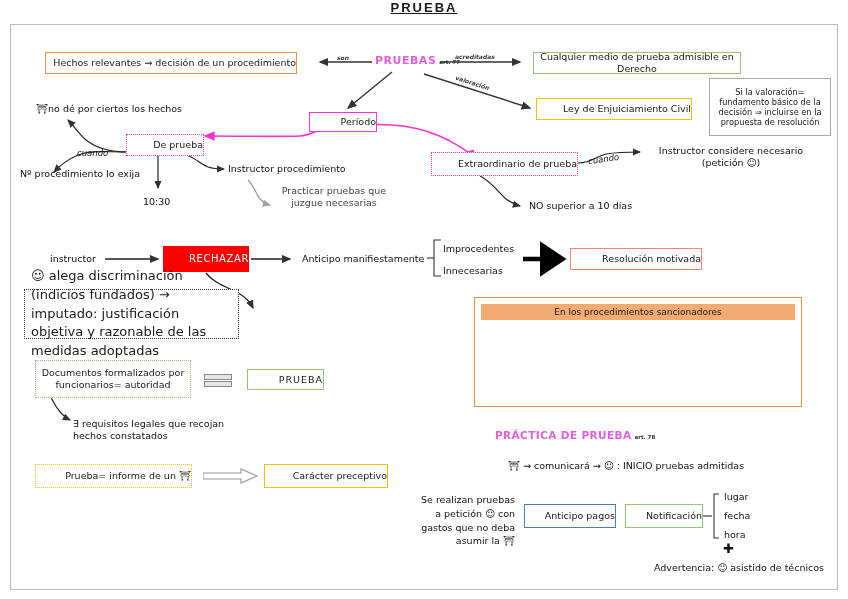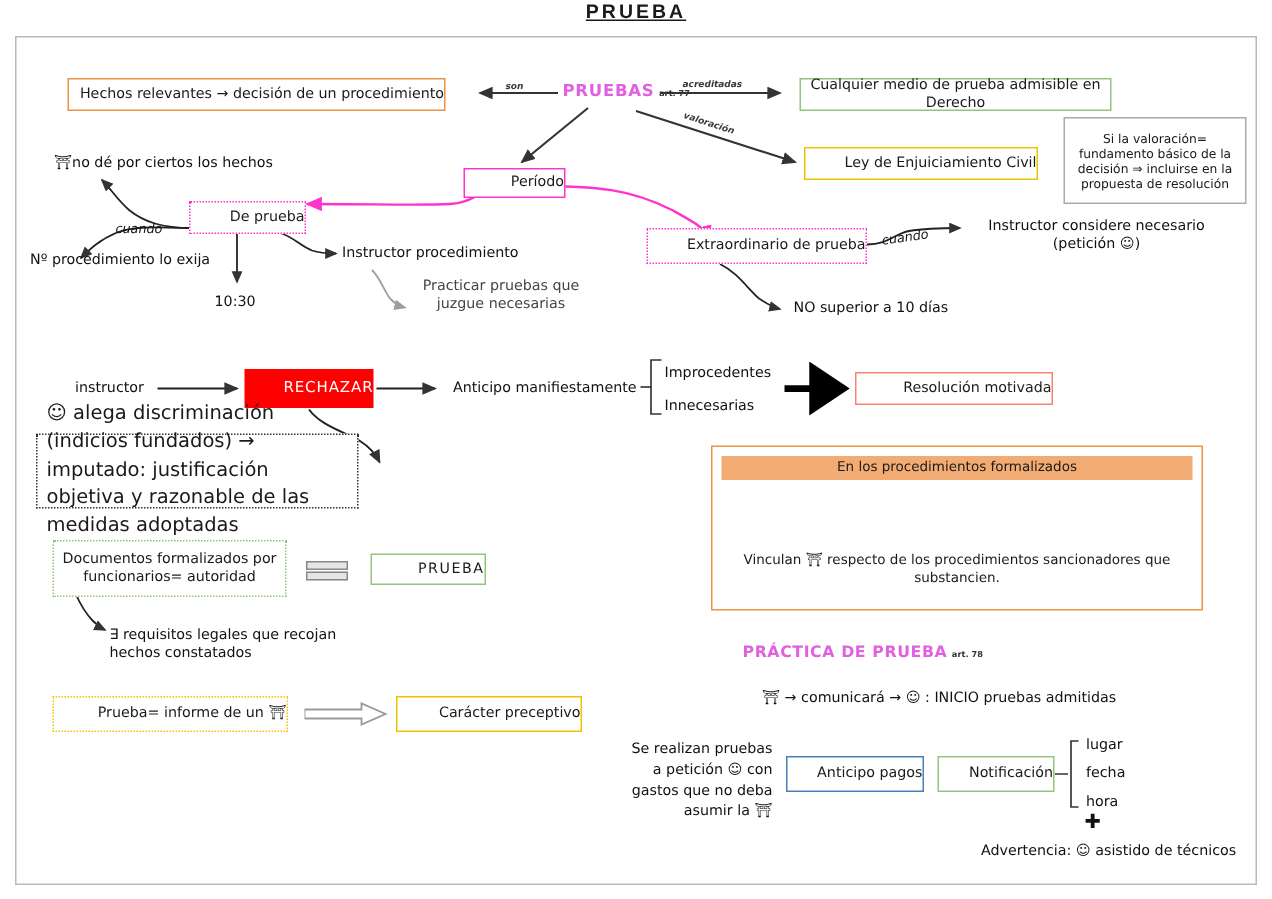--- a/index.html
+++ b/index.html
@@ -161,24 +161,21 @@
 </div>
 
 <div class="box" style="left:24px;top:289px;width:215px;height:50px;border:1.4px dotted #333;
             justify-content:flex-start;text-align:left;padding:4px 6px;font-size:13px;line-height:1.45;">
   <span>☺ alega discriminación (indicios fundados) → imputado: justificación objetiva y razonable de las medidas adoptadas</span>
 </div>
 
 <div style="position:absolute;left:474px;top:297px;width:326px;height:108px;border:1.5px solid #ed9242;background:#fff;">
   <div style="position:absolute;left:6px;top:6px;width:314px;height:16px;background:#f2ab72;
               display:flex;align-items:center;justify-content:center;font-size:9px;">
-    <span>En los procedimientos formalizados</span>
-  </div>
-  <div style="position:absolute;left:18px;top:70px;width:290px;text-align:center;font-size:9px;line-height:1.35;">
-    <span>Vinculan ⛩ respecto de los procedimientos sancionadores que substancien.</span>
+    <span>En los procedimientos sancionadores</span>
   </div>
 </div>
 
 <div class="box" style="left:35px;top:360px;width:156px;height:38px;border:1.4px dotted #93c47d;">
   <span>Documentos formalizados por funcionarios= autoridad</span>
 </div>
 
 <div style="position:absolute;left:204px;top:374px;width:26px;height:12px;">
   <div style="position:absolute;left:0;top:0;width:26px;height:4px;border:1px solid #888;background:#e6e6e6;"></div>
   <div style="position:absolute;left:0;top:7px;width:26px;height:4px;border:1px solid #888;background:#e6e6e6;"></div>

